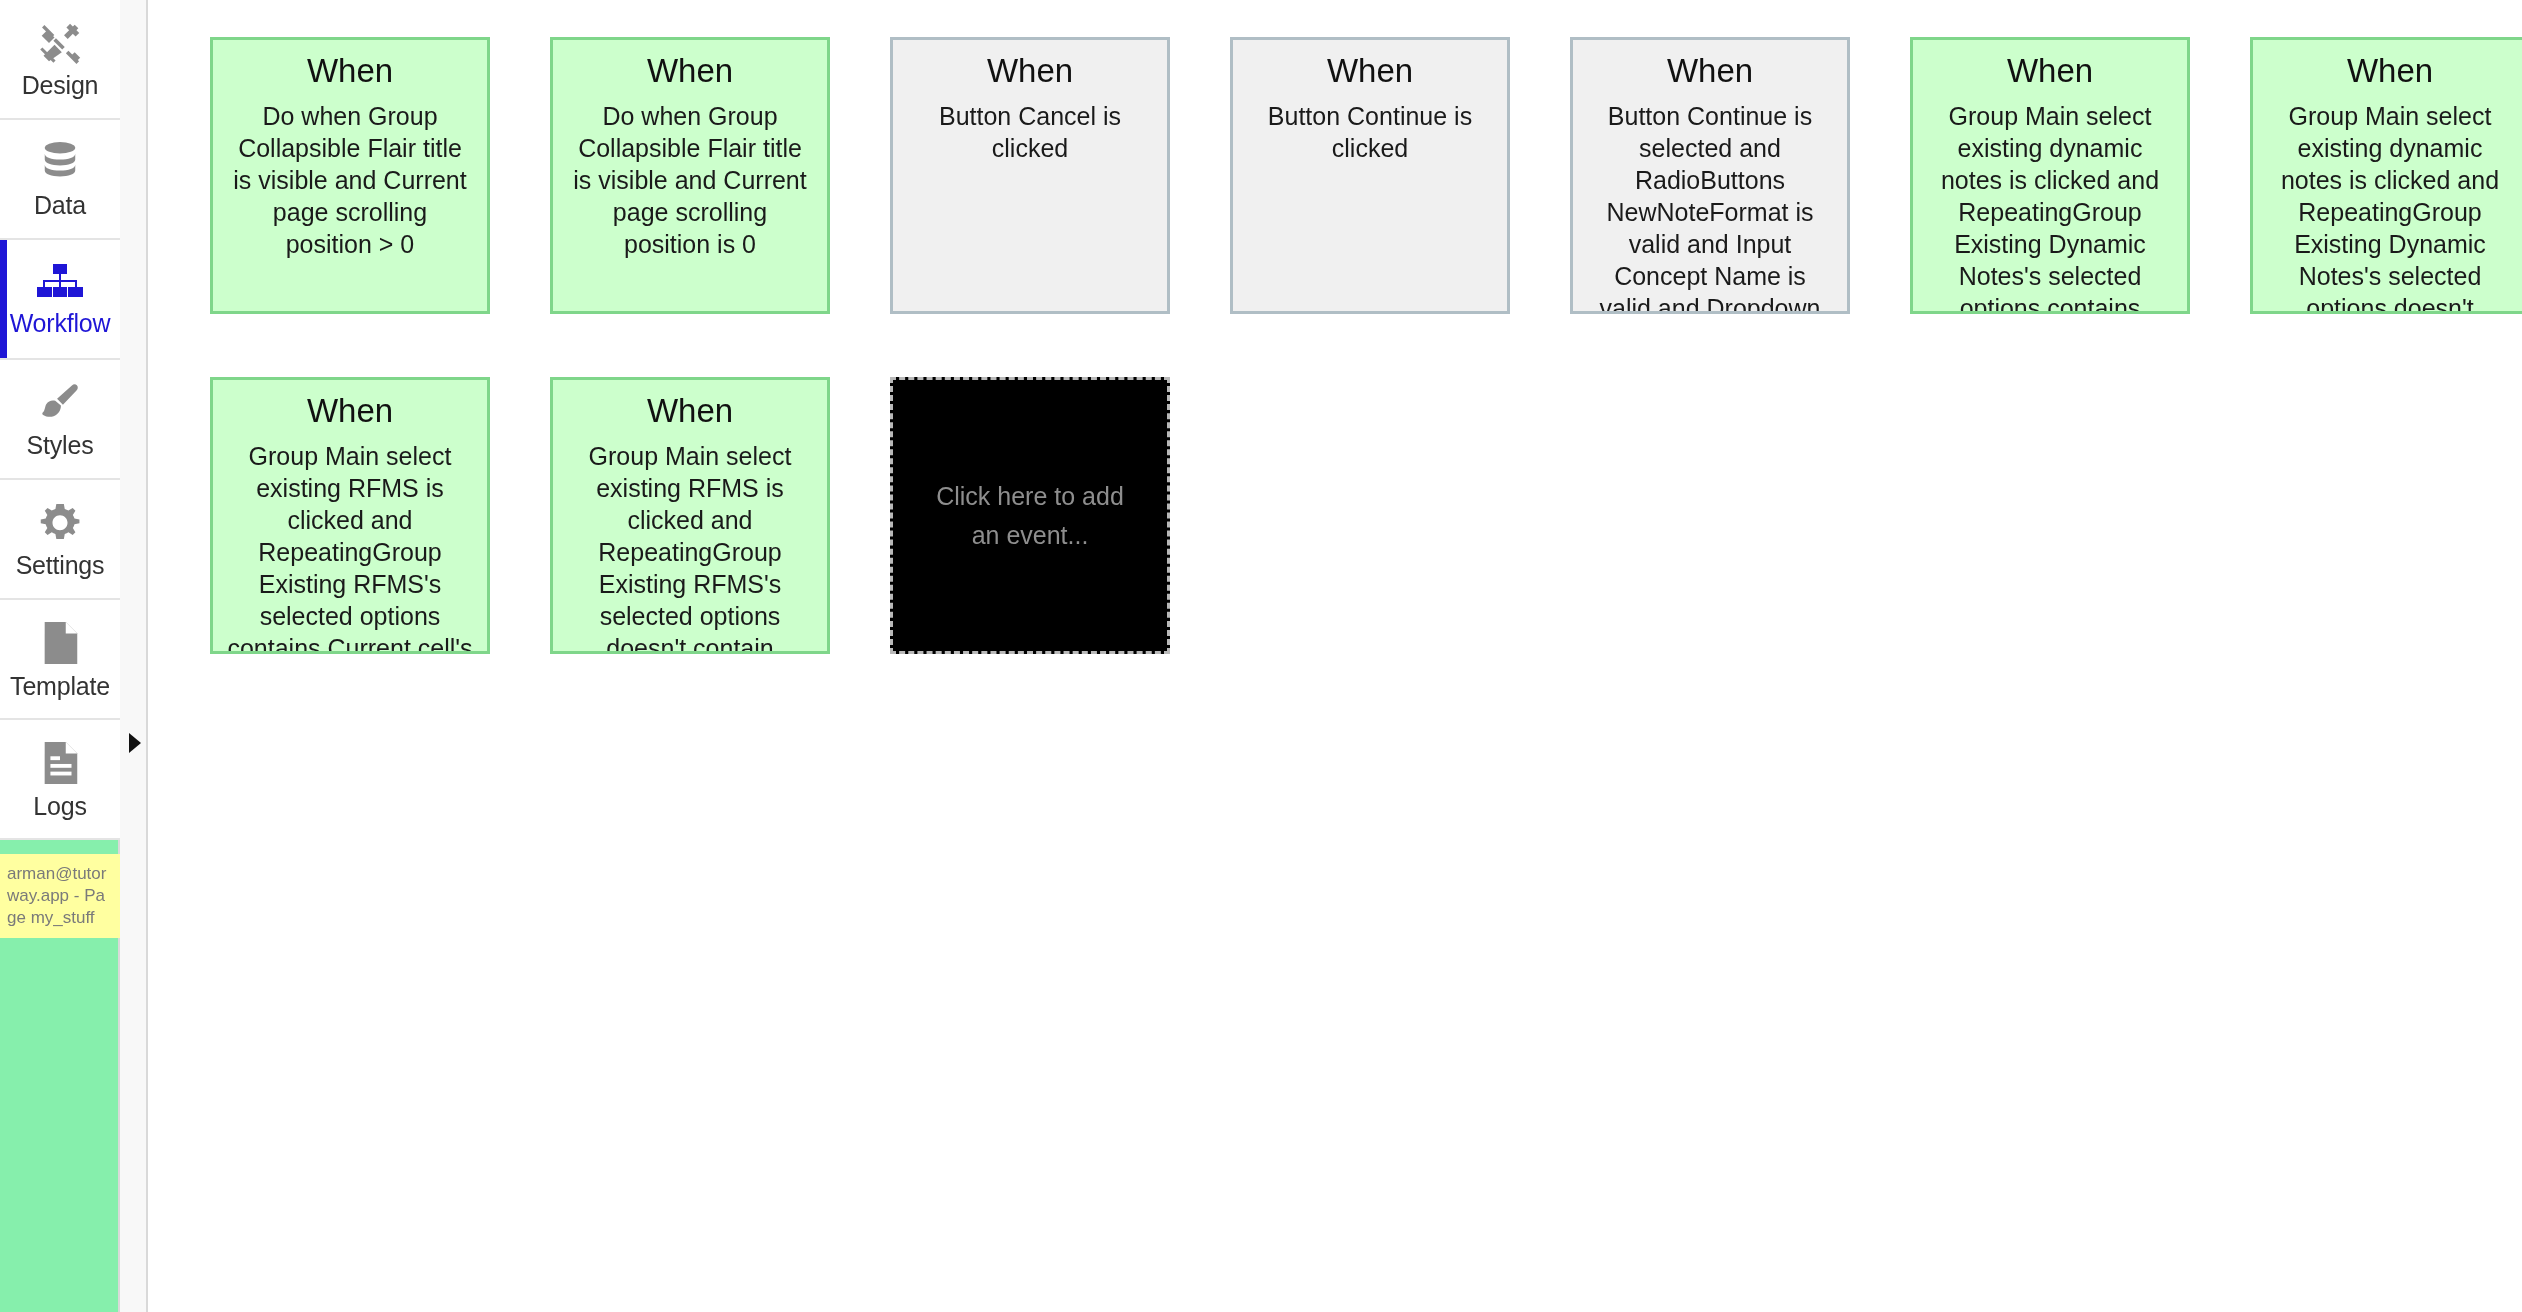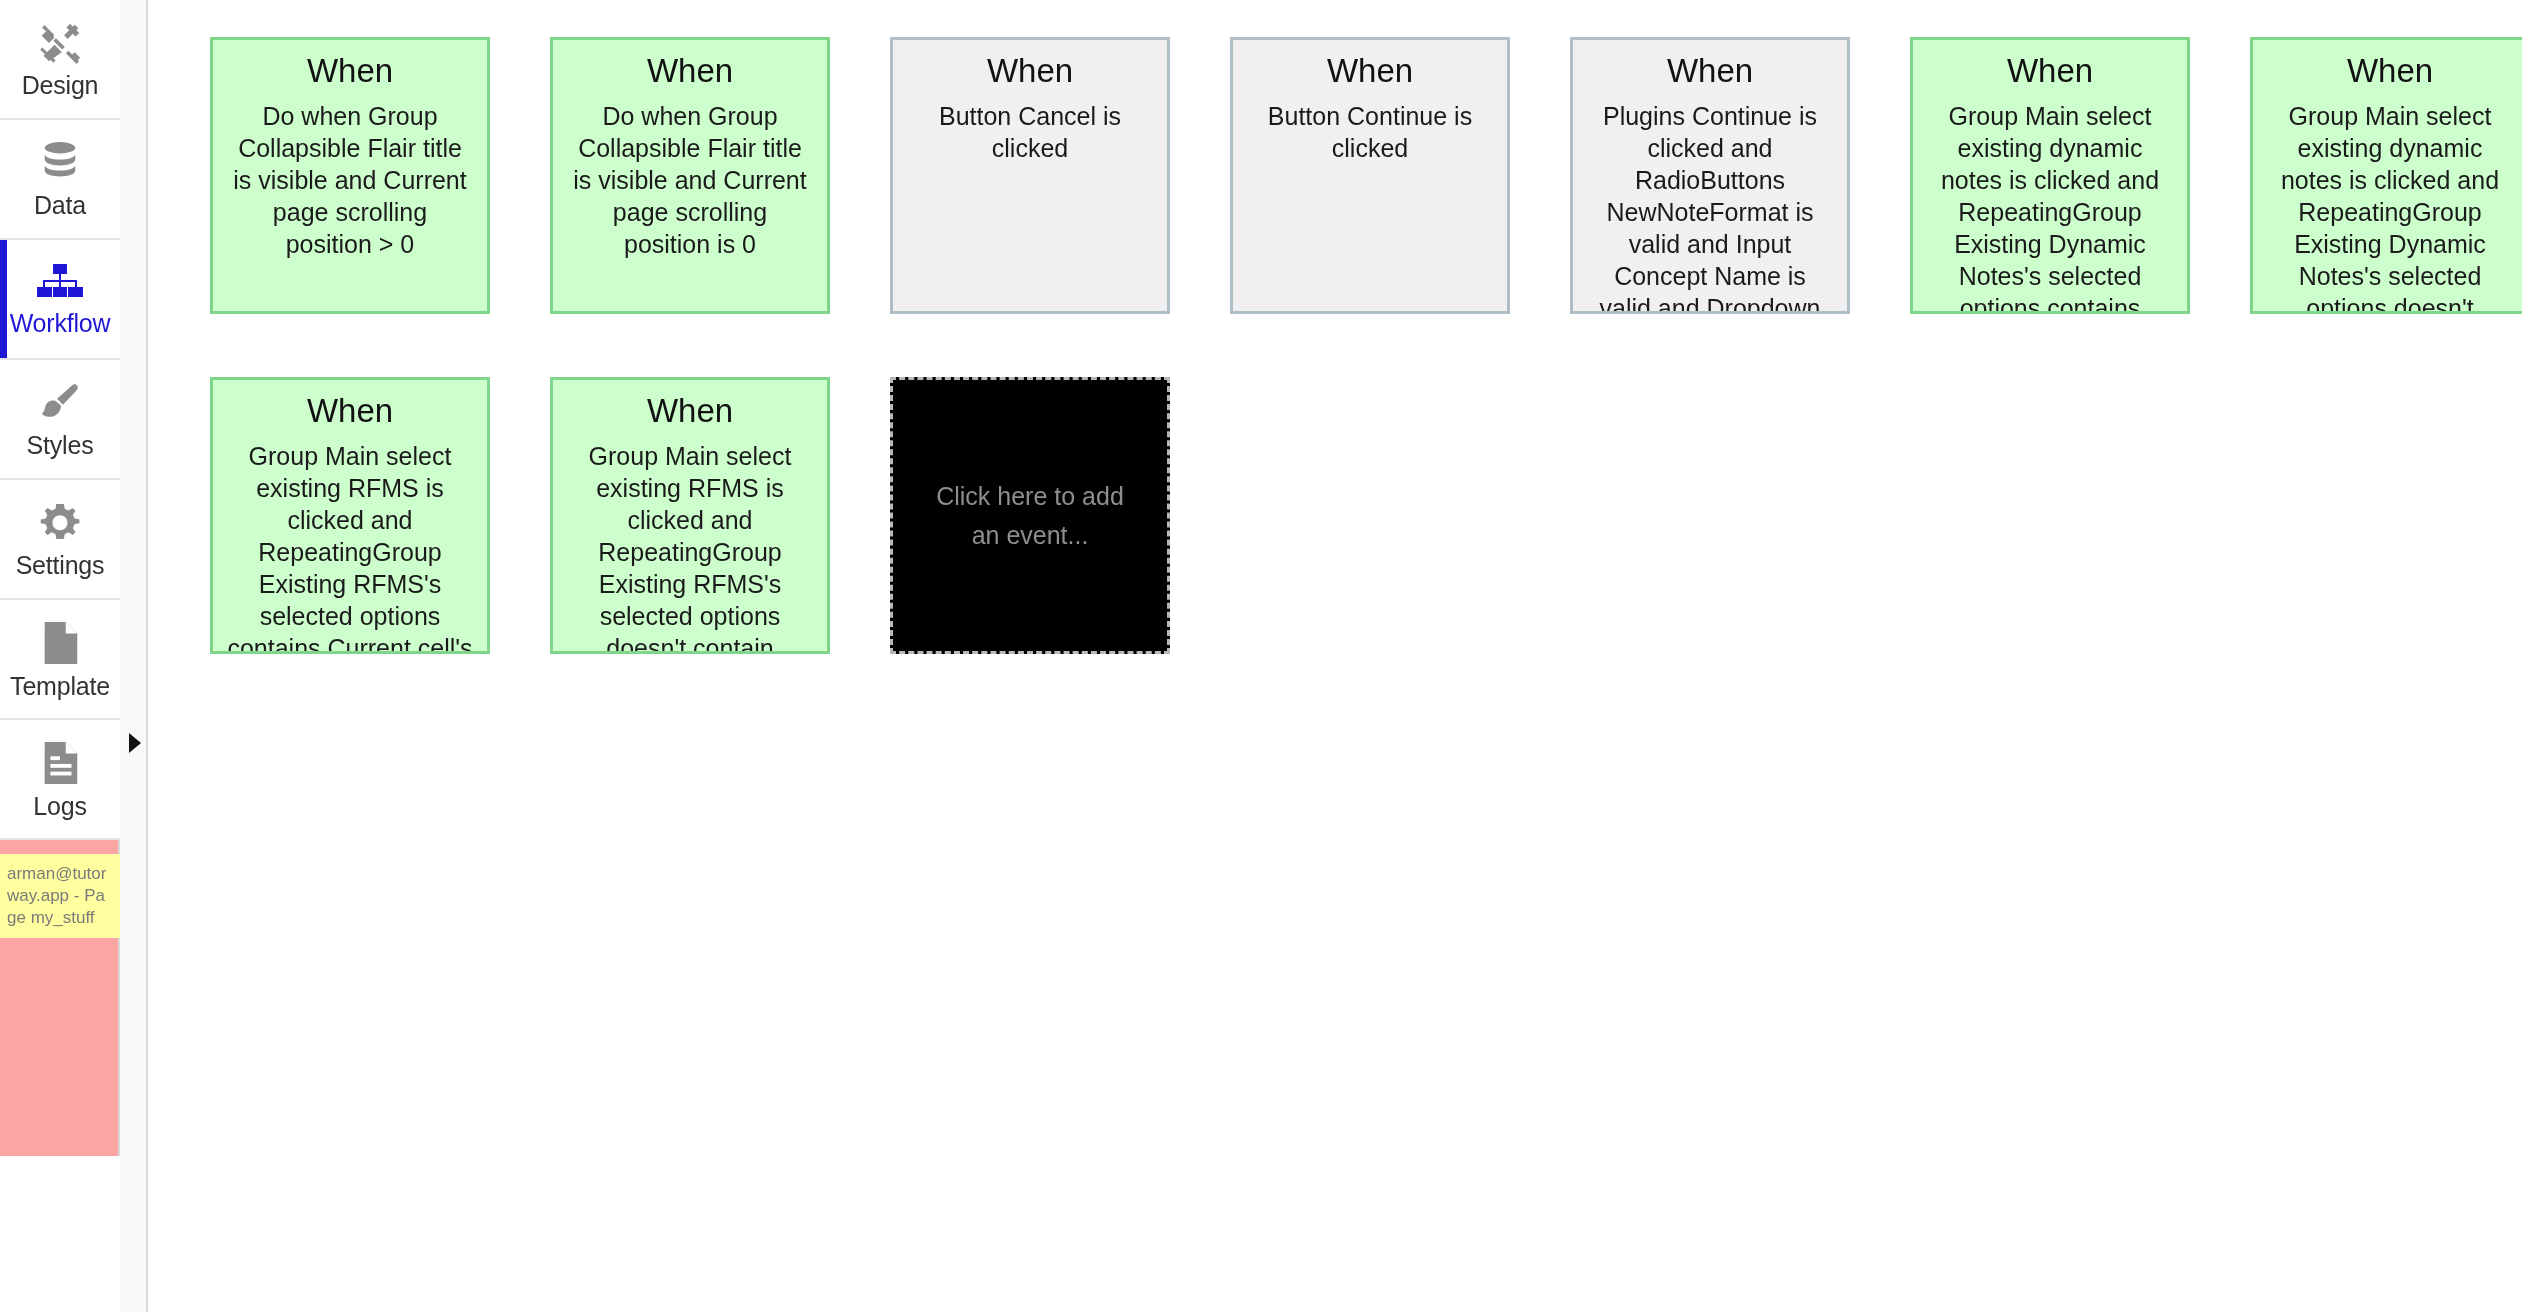--- a/index.html
+++ b/index.html
@@ -6,22 +6,22 @@
   html, body {
     width: 2522px; height: 1312px;
     overflow: hidden;
     background: #ffffff;
     font-family: "Liberation Sans", sans-serif;
   }
   #app { position: relative; width: 2522px; height: 1312px; display: flex; }
 
   
   .sidebar {
-    width: 120px; height: 1156px;
-    background: #fca5a5;
+    width: 120px; height: 1312px;
+    background: #86efac;
     border-right: 2px solid #d9d9d9;
     flex: 0 0 120px;
     position: relative;
   }
   .side-item {
     height: 120px; width: 120px;
     border-bottom: 2px solid #e4e4e4;
     display: flex; flex-direction: column;
     align-items: center; justify-content: center;
     gap: 8px;
@@ -235,21 +235,21 @@
       <div class="card gray" style="left: 742px; top: 37px;">
         <div class="card-title">When</div>
         <div class="card-body">Button Cancel is clicked</div>
       </div>
       <div class="card gray" style="left: 1082px; top: 37px;">
         <div class="card-title">When</div>
         <div class="card-body">Button Continue is clicked</div>
       </div>
       <div class="card gray" style="left: 1422px; top: 37px;">
         <div class="card-title">When</div>
-        <div class="card-body">Plugins Continue is clicked and RadioButtons NewNoteFormat is valid and Input Concept Name is valid and Dropdown</div>
+        <div class="card-body">Button Continue is selected and RadioButtons NewNoteFormat is valid and Input Concept Name is valid and Dropdown</div>
       </div>
       <div class="card green" style="left: 1762px; top: 37px;">
         <div class="card-title">When</div>
         <div class="card-body">Group Main select existing dynamic notes is clicked and RepeatingGroup Existing Dynamic Notes's selected options contains</div>
       </div>
       <div class="card green" style="left: 2102px; top: 37px;">
         <div class="card-title">When</div>
         <div class="card-body">Group Main select existing dynamic notes is clicked and RepeatingGroup Existing Dynamic Notes's selected options doesn't</div>
       </div>
       <div class="card green" style="left: 62px; top: 377px;">

